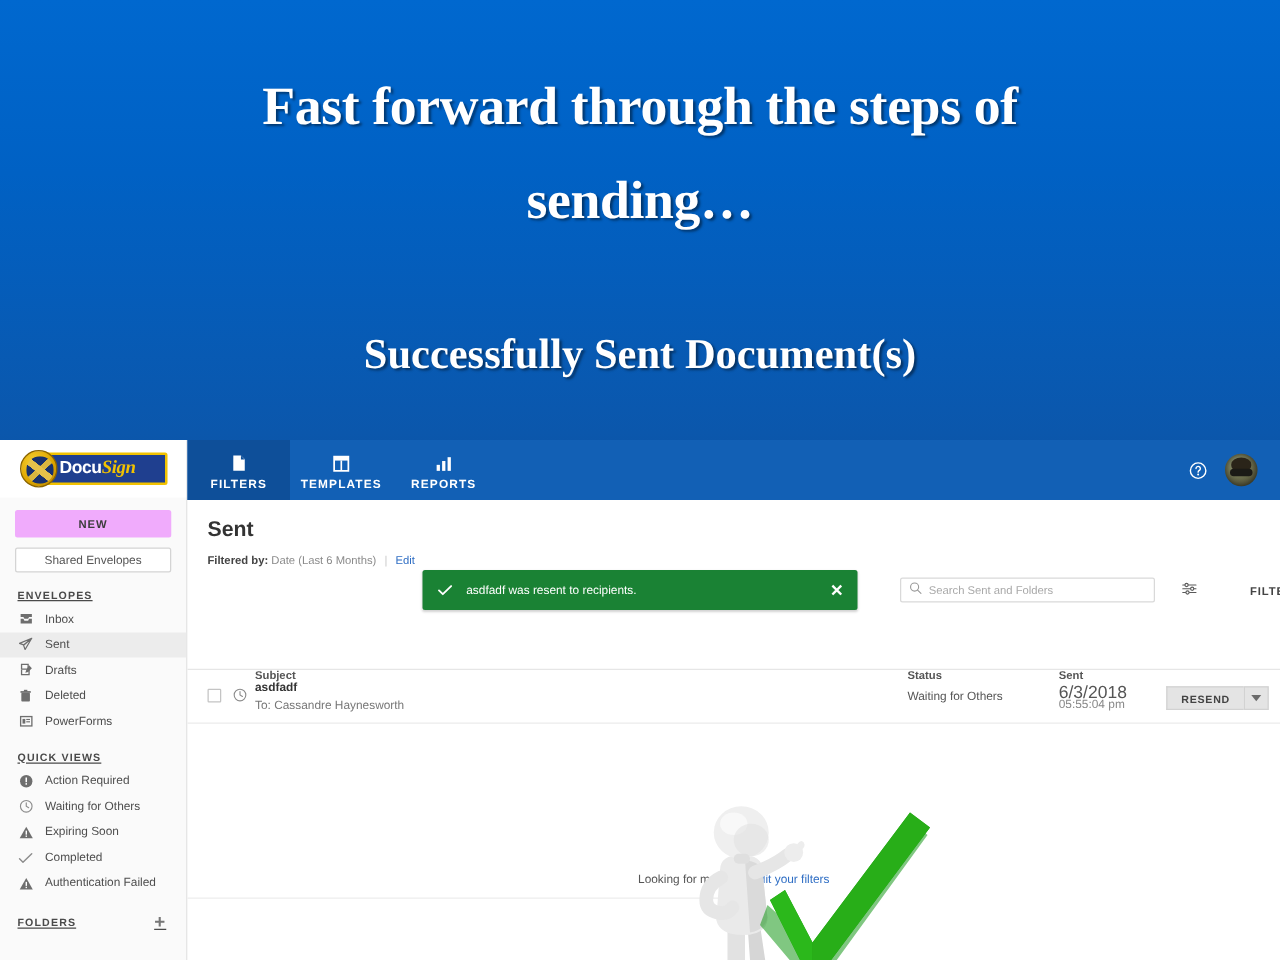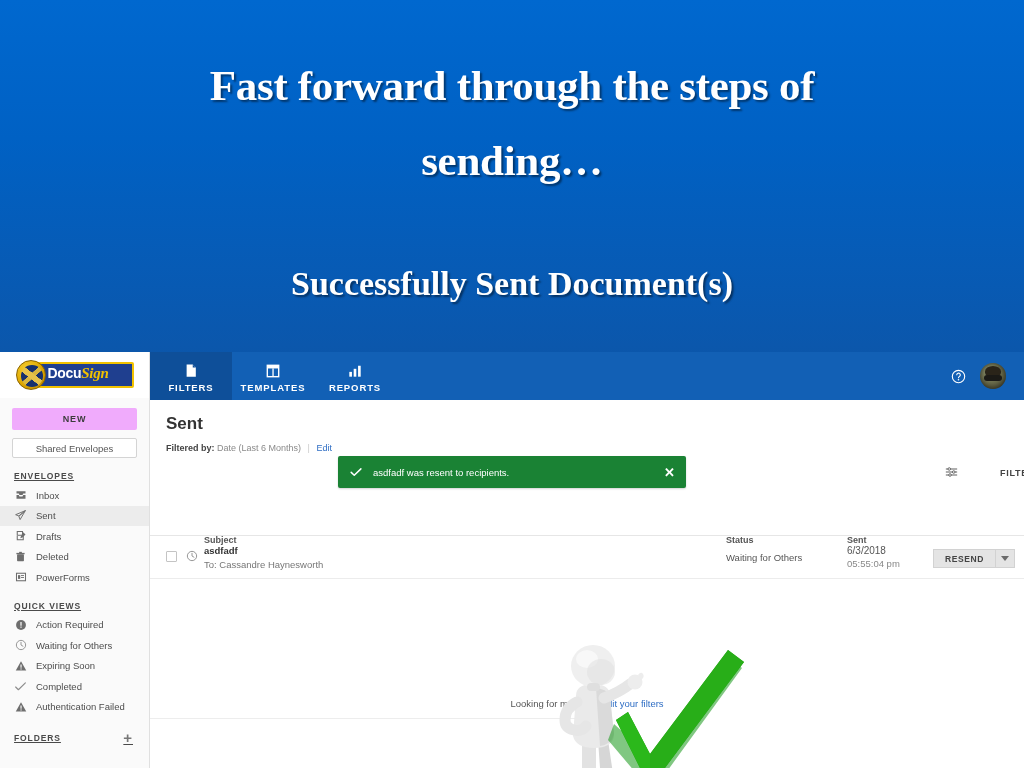--- a/index.html
+++ b/index.html
@@ -416,21 +416,21 @@
   }
   #row-status {
     position: absolute;
     left: 576px; top: 16px;
     font-size: 9.5px;
     color: #555;
   }
   #row-date {
     position: absolute;
     left: 697px; top: 9px;
-    font-size: 10px;
+    font-size: 14px;
     color: #555;
   }
   #row-time {
     position: absolute;
     left: 697px; top: 22px;
     font-size: 9.5px;
     color: #888;
   }
   #resend-grp {
     position: absolute;
@@ -695,20 +695,29 @@
       <div id="notif">
         <span id="notif-check">
           <svg width="14" height="14" viewBox="0 0 16 16">
               <path d="M2.5 8.4l3.5 3.4L13.6 4.4" fill="none" stroke="#fff" stroke-width="1.7" stroke-linecap="round" stroke-linejoin="round"></path>
             </svg>
         </span>
         <span id="notif-text">asdfadf was resent to recipients.</span>
         <span id="notif-close">✕</span>
       </div>
 
+      <div id="search-box">
+        <span>
+          <svg width="11" height="11" viewBox="0 0 16 16">
+              <circle cx="6.8" cy="6.8" r="4.7" fill="none" stroke="#9a9a9a" stroke-width="1.3"></circle>
+              <path d="M10.3 10.3L14.2 14.2" stroke="#9a9a9a" stroke-width="1.3" stroke-linecap="round"></path>
+            </svg>
+        </span>
+        <input id="search-input" type="text" placeholder="Search Sent and Folders" style="">
+      </div>
 
       <div id="filters-btn">
         <span>
           <svg width="13" height="12" viewBox="0 0 16 16">
               <path d="M1 4h14M1 8h14M1 12h14" stroke="#5a5a5a" stroke-width="1.3" stroke-linecap="round"></path>
               <circle cx="5" cy="4" r="1.7" fill="#fff" stroke="#5a5a5a" stroke-width="1.2"></circle>
               <circle cx="11" cy="8" r="1.7" fill="#fff" stroke="#5a5a5a" stroke-width="1.2"></circle>
               <circle cx="6" cy="12" r="1.7" fill="#fff" stroke="#5a5a5a" stroke-width="1.2"></circle>
             </svg>
         </span>

